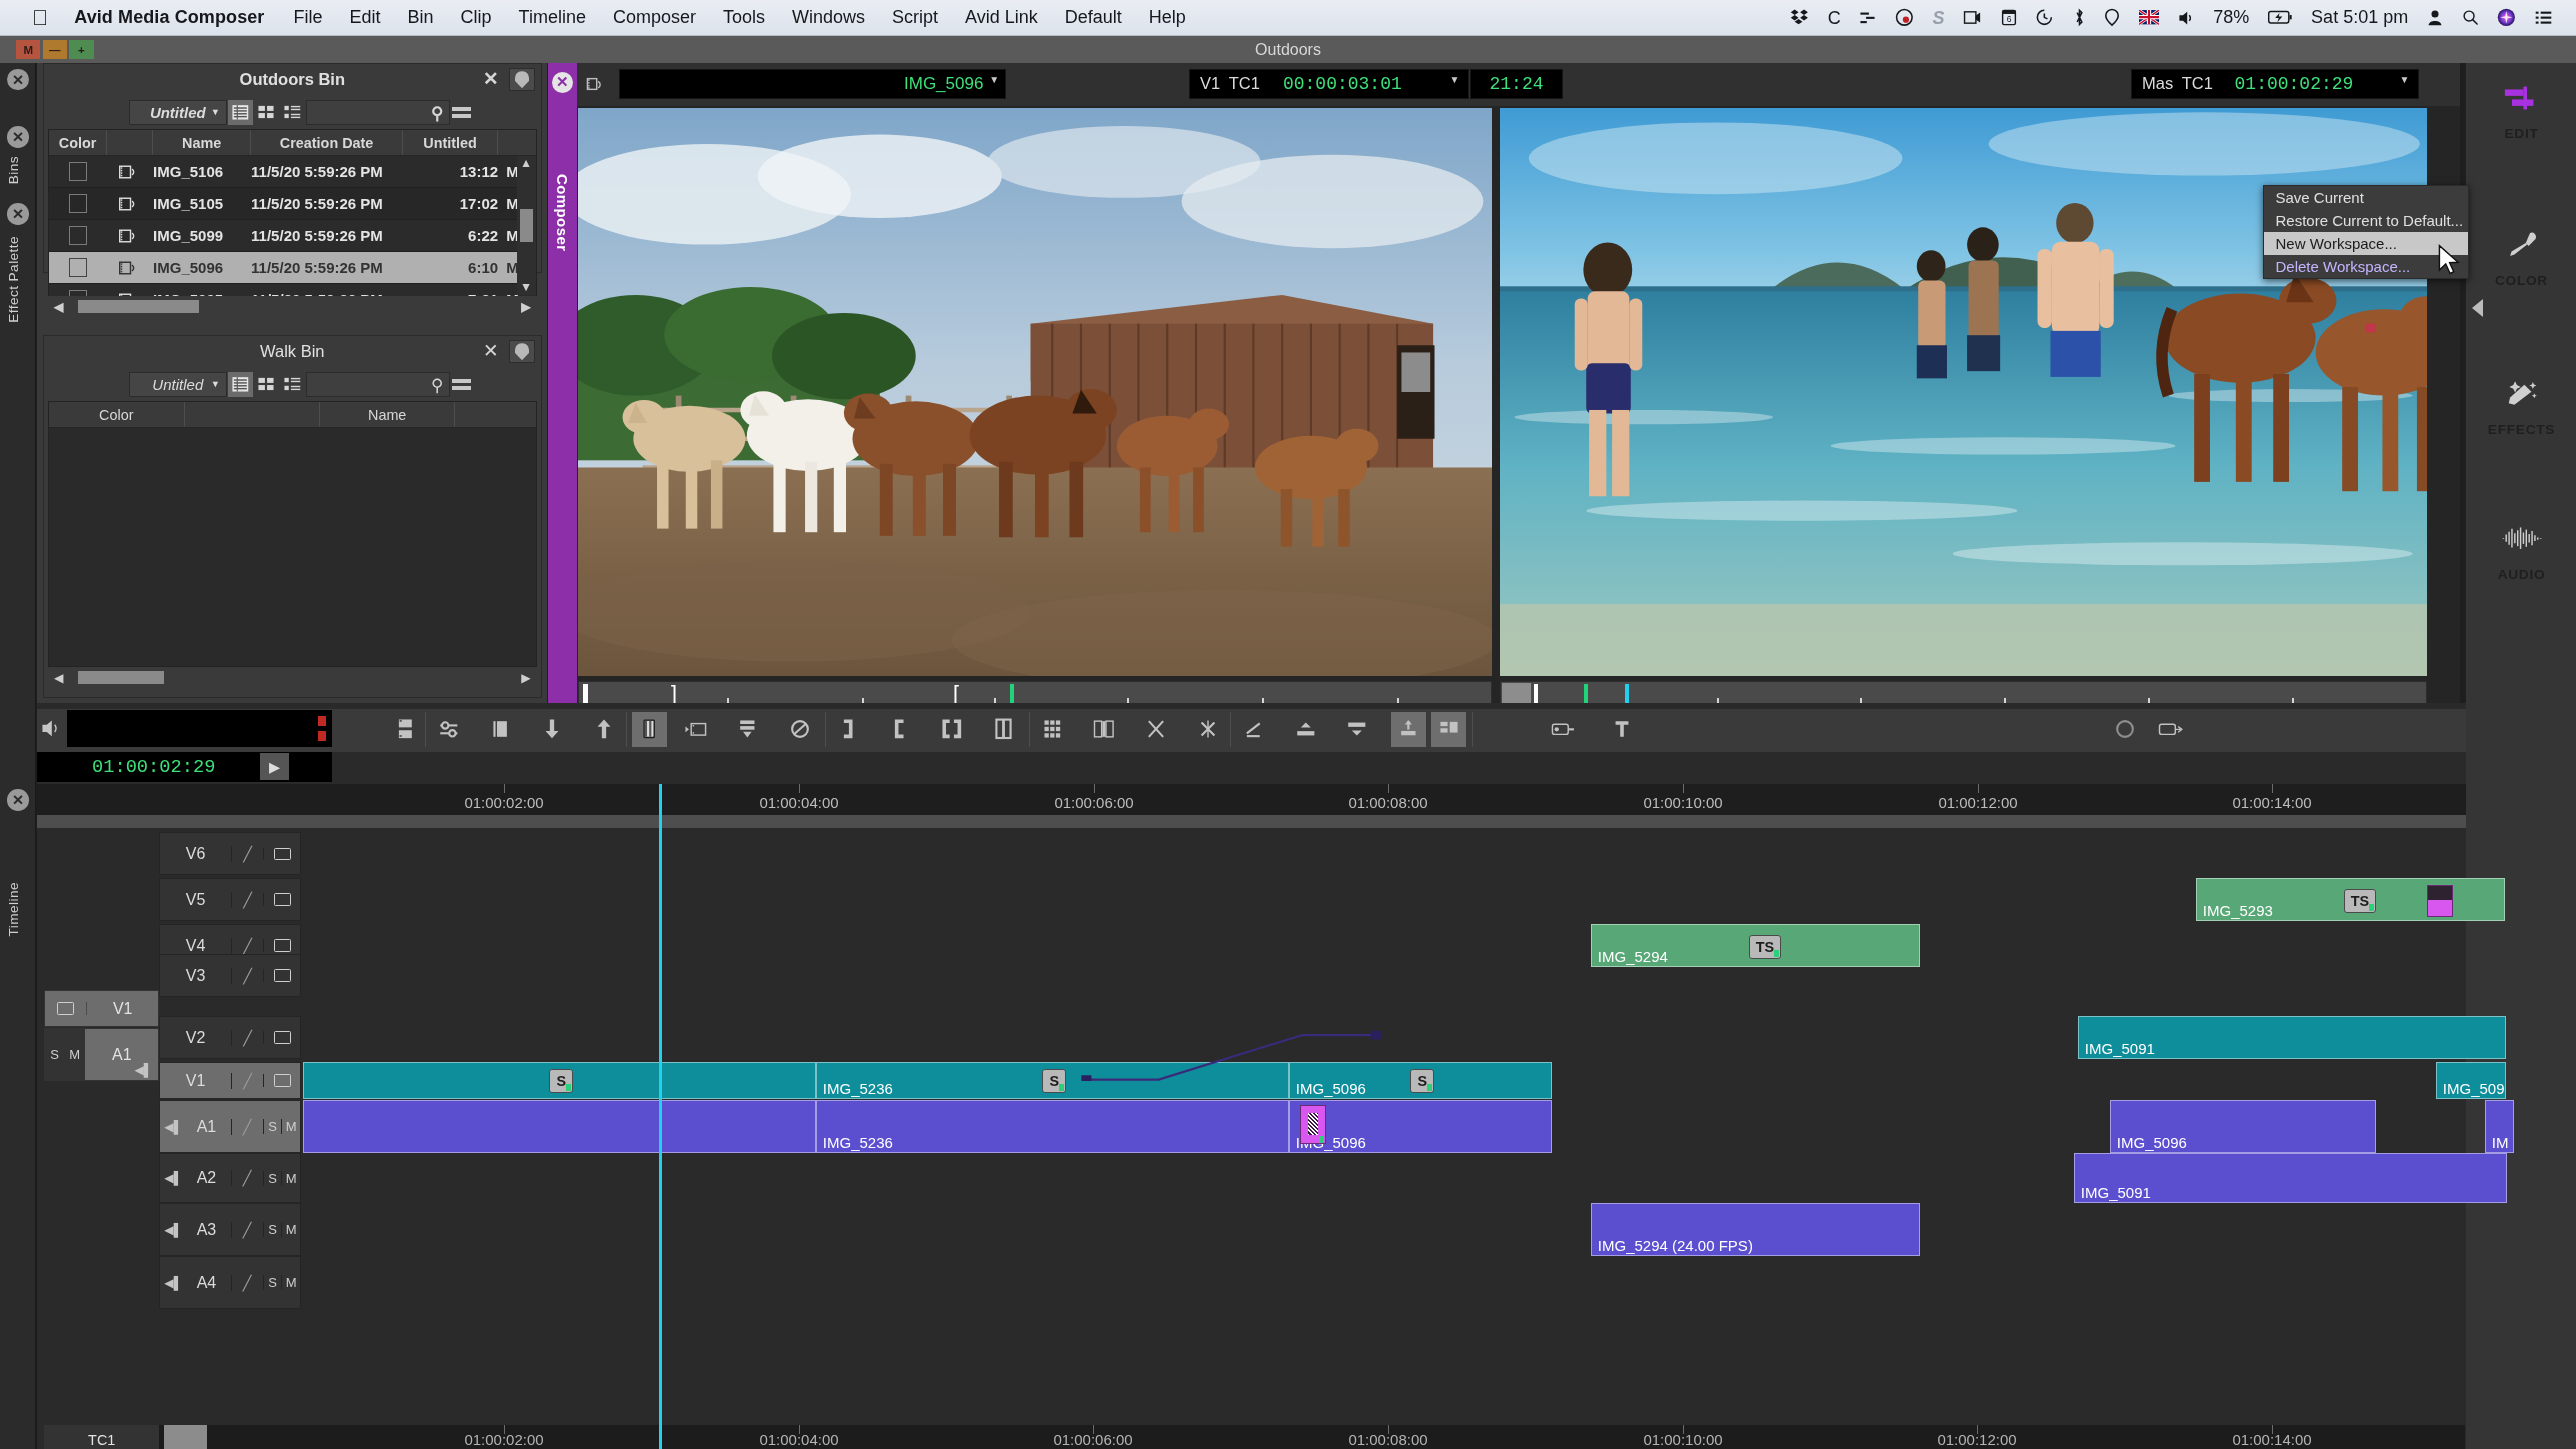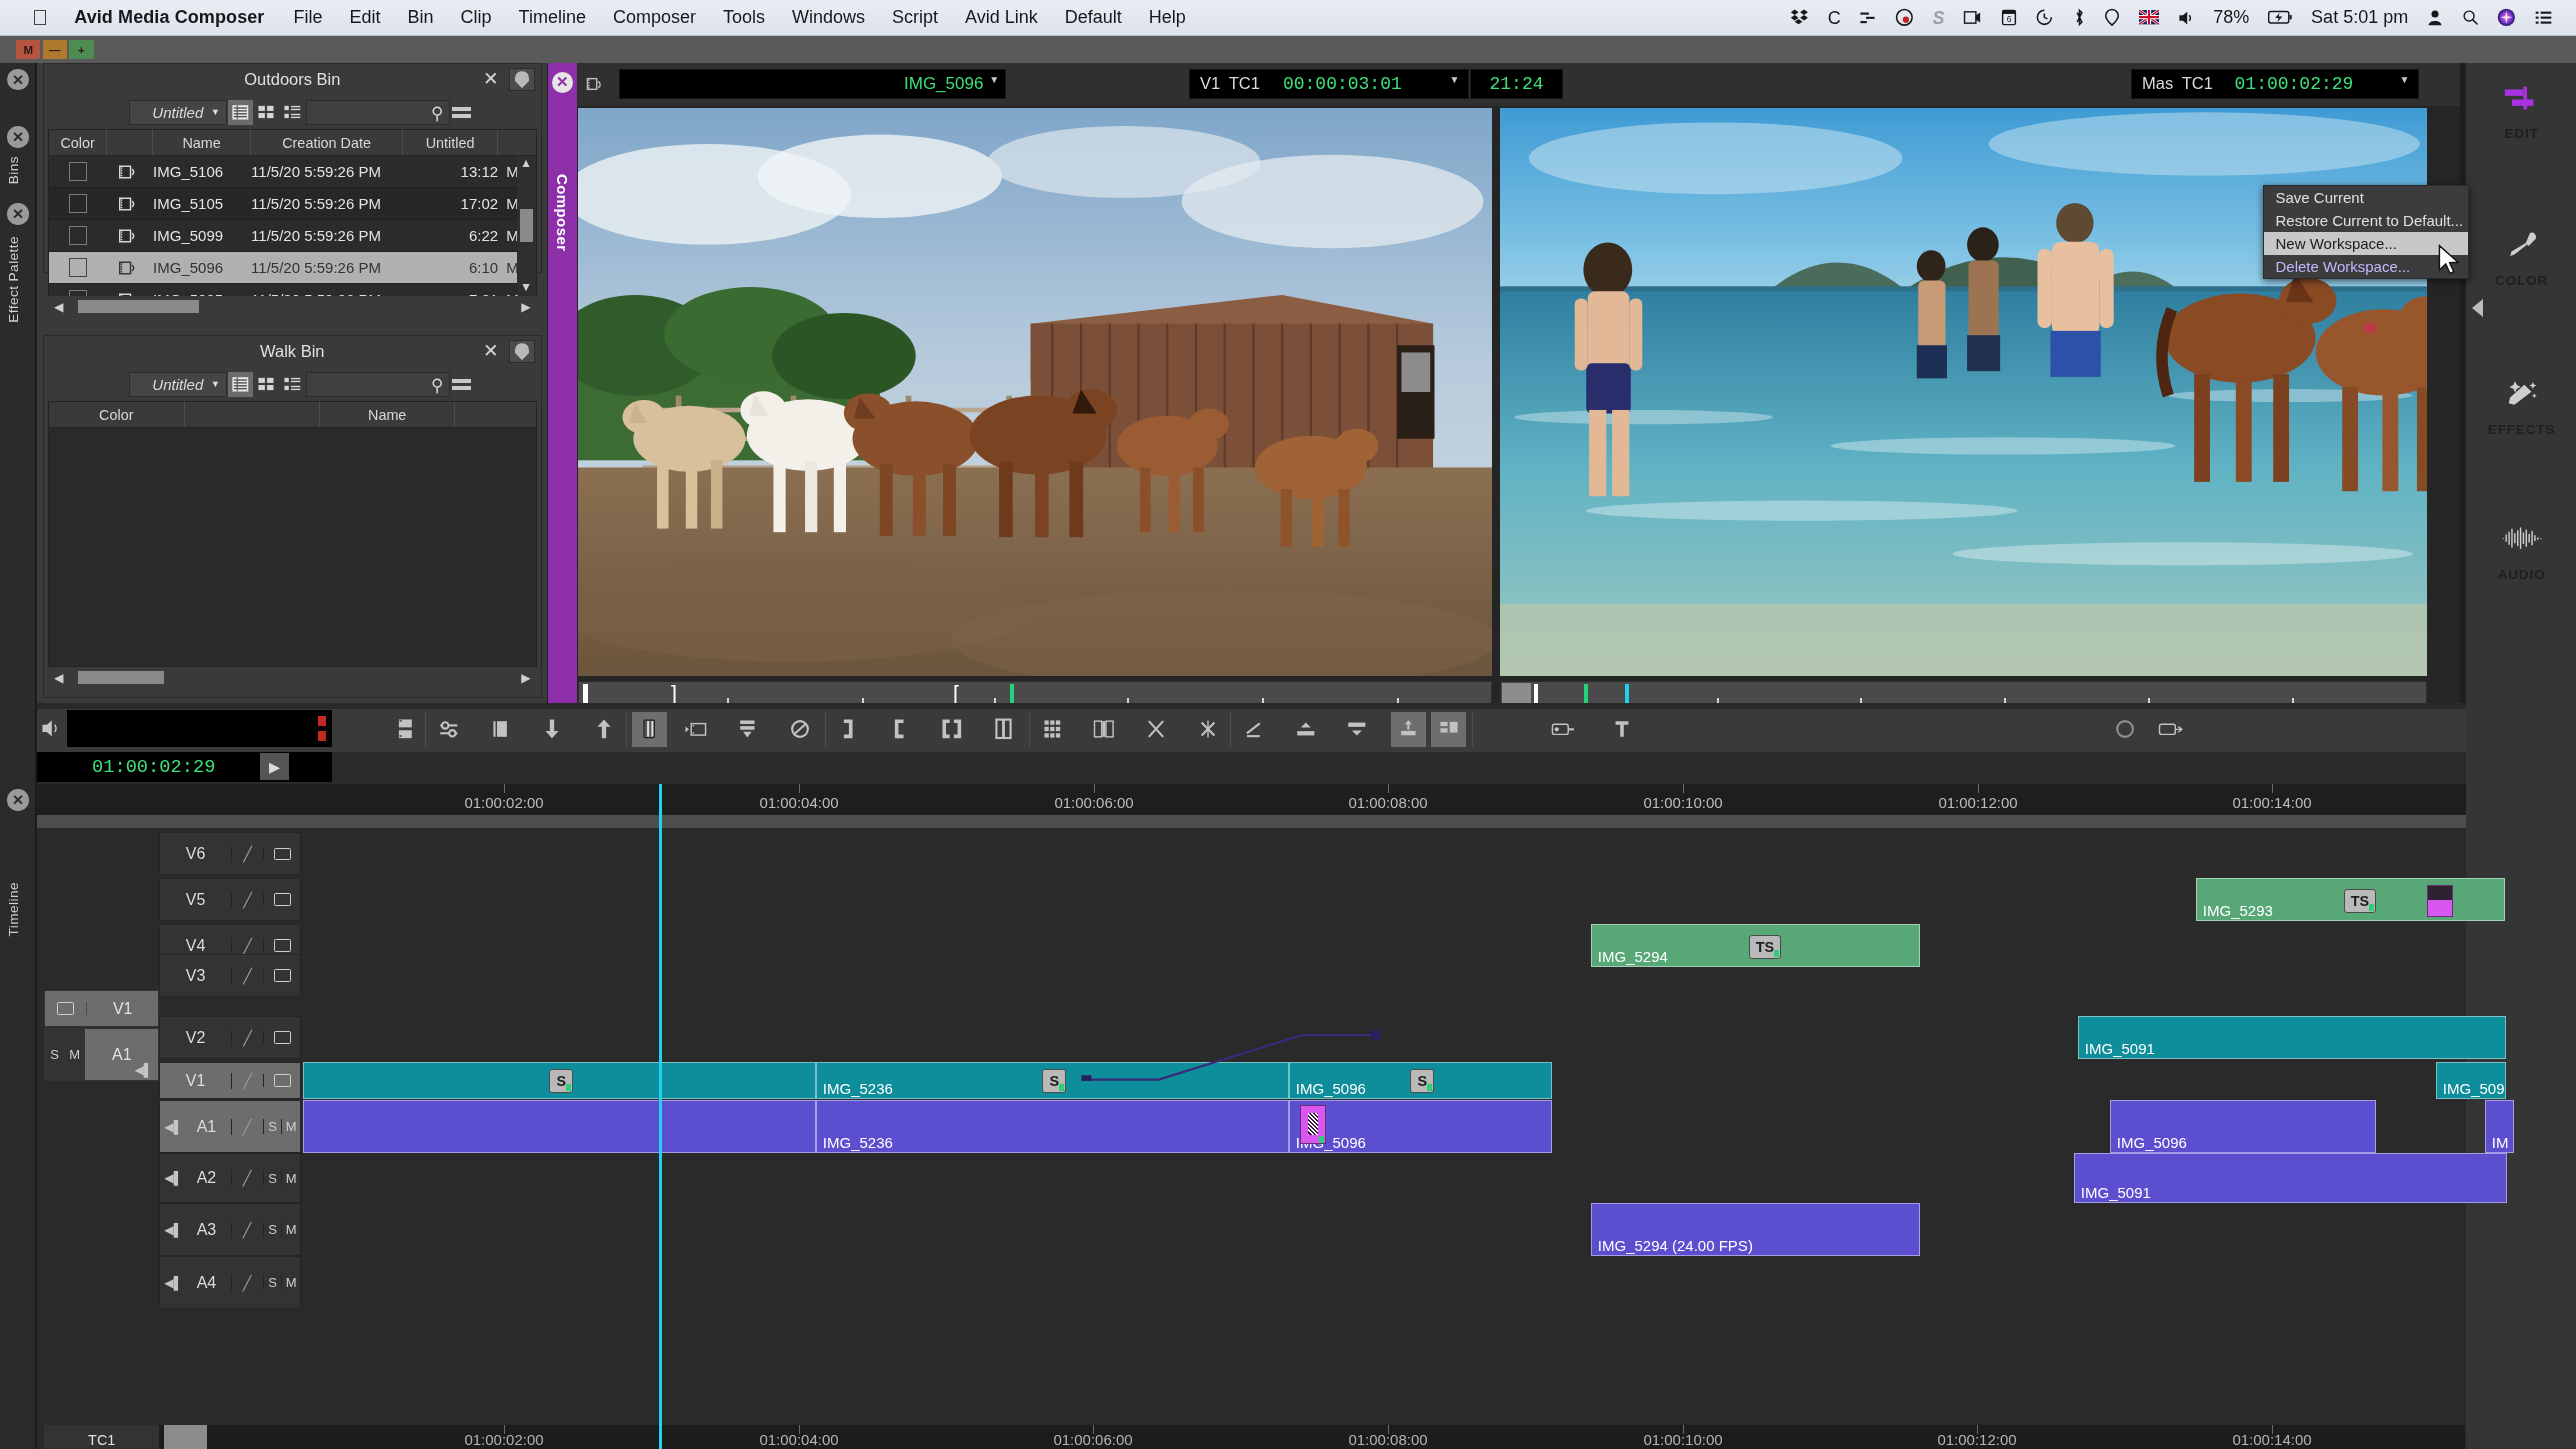--- a/index.html
+++ b/index.html
@@ -354,35 +354,36 @@
     </span>
   </div>
 </div>
 
 <div id="appchrome">
   <div class="tl-btns">
     <div class="tlb r">M</div>
     <div class="tlb y">—</div>
     <div class="tlb g">+</div>
   </div>
+  <div id="win-title">Outdoors</div>
 </div>
 
 <div id="leftrail">
   <div class="rail-x" style="top:5.8px;">✕</div>
   <div class="rail-x" style="top:63px;">✕</div>
   <div class="rail-label" style="top:93px;">Bins</div>
   <div class="rail-x" style="top:140px;">✕</div>
   <div class="rail-label" style="top:173px;">Effect Palette</div>
   <div class="rail-x" style="top:726px;">✕</div>
   <div class="rail-label" style="top:819px;">Timeline</div>
 </div>
 
 <div id="bincol">
 
-  <div class="binpanel" style="top:0; height:210px;">
+  <div class="binpanel" style="top:0; height:210px;font-weight:bold;">
     <div class="bin-title">
       <div class="t">Outdoors Bin</div>
       <div class="bin-close">✕</div>
       <div class="bin-pin">
           <div class="pin-dot"></div>
         </div>
     </div>
     <div class="bin-tools">
       <div class="bin-sel">
         <span>Untitled</span>

